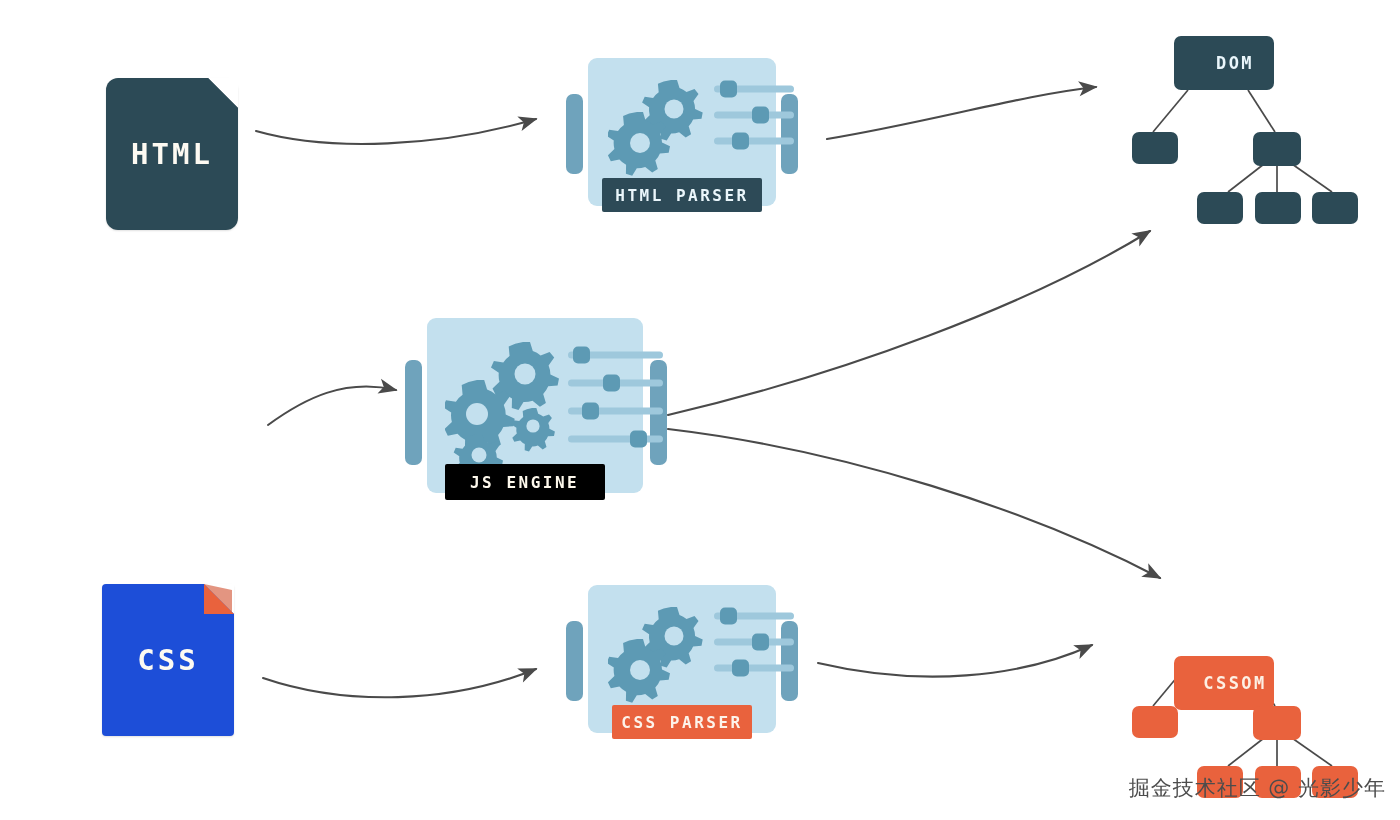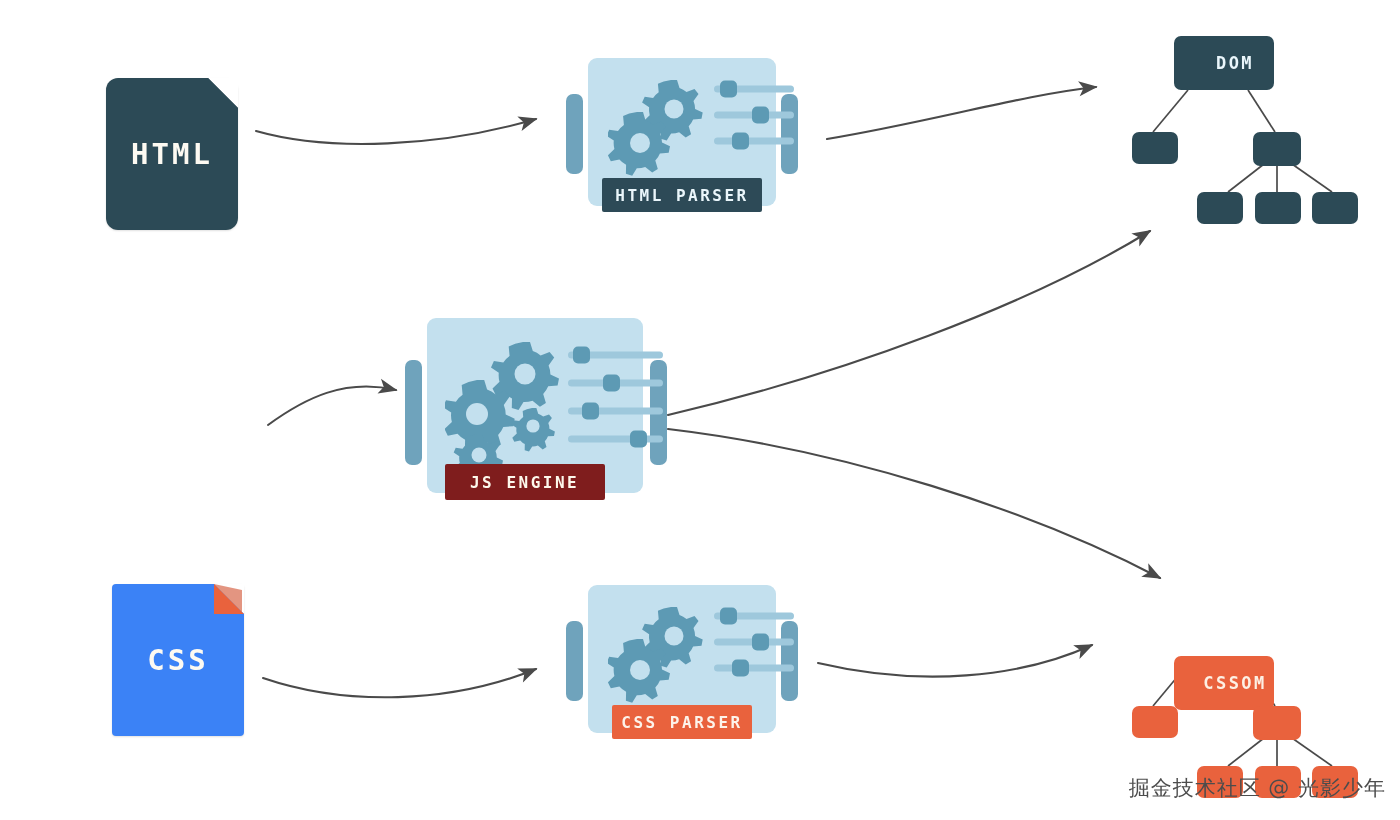--- a/index.html
+++ b/index.html
@@ -42,21 +42,21 @@
   .machine .tab.right { right: 0; }
   .machine .badge {
     position: absolute; left: 50%; transform: translateX(-50%);
     border-radius: 2px;
     display:flex; align-items:center; justify-content:center;
     font-size: 16px; letter-spacing: 2.5px; font-weight: 700;
     white-space: nowrap;
   }
   .machine .badge.dark   { background: #2d4a57; color:#eaf6fb; }
   .machine .badge.orange { background: #e9623d; color:#fdf3ea; }
-  .machine .badge.yellow { background: #7f1d1d; color:#fdf8ec;align-items:center; }
+  .machine .badge.yellow { background: #000000; color:#fdf8ec;align-items:center; }
 
   .gears, .sliders { position: absolute; }
   .slider-row { position: absolute; }
   .slider-track {
     position: absolute; left:0; top: 50%; transform: translateY(-50%);
     height: 7px; border-radius: 4px; background: #9ec8dc;
   }
   .slider-knob {
     position: absolute; top: 50%; transform: translateY(-50%);
     width: 17px; height: 17px; border-radius: 5px; background: #5d9ab4;
@@ -106,21 +106,21 @@
   <div class="file-icon" style="left:106px; top:78px; background:#2c4a56;border-radius:12px;">
     <svg class="fold" viewBox="0 0 30 30">
       <path d="M0,0 L30,30 L30,0 Z" fill="#ffffff"></path>
       <path d="M0,0 L30,30 L0,30 Z" fill="#2c4a56" transform="translate(0,0)"></path>
       <path d="M0,0 L0,14 L14,14 Z" fill="#223a44" opacity="0"></path>
     </svg>
     <span class="label">HTML</span>
   </div>
 
 
-  <div class="file-icon" style="left:112px; top:584px; background:#3b82f6;">
+  <div class="file-icon" style="left:102px; top:584px; background:#1d4ed8;">
     <svg class="fold" viewBox="0 0 30 30">
       <path d="M0,0 L30,30 L30,0 Z" fill="#ffffff"></path>
       <path d="M0,0 L30,30 L0,30 Z" fill="#e9623d"></path>
       <path d="M0,0 L28,28 L28,6 Z" fill="#d04f2d" opacity="0.6"></path>
     </svg>
     <span class="label">CSS</span>
   </div>
 
   <div class="machine" style="left:566px; top:58px; width:232px; height:155px;">
     <div class="tab left" style="height:80px; top:36px;"></div>

